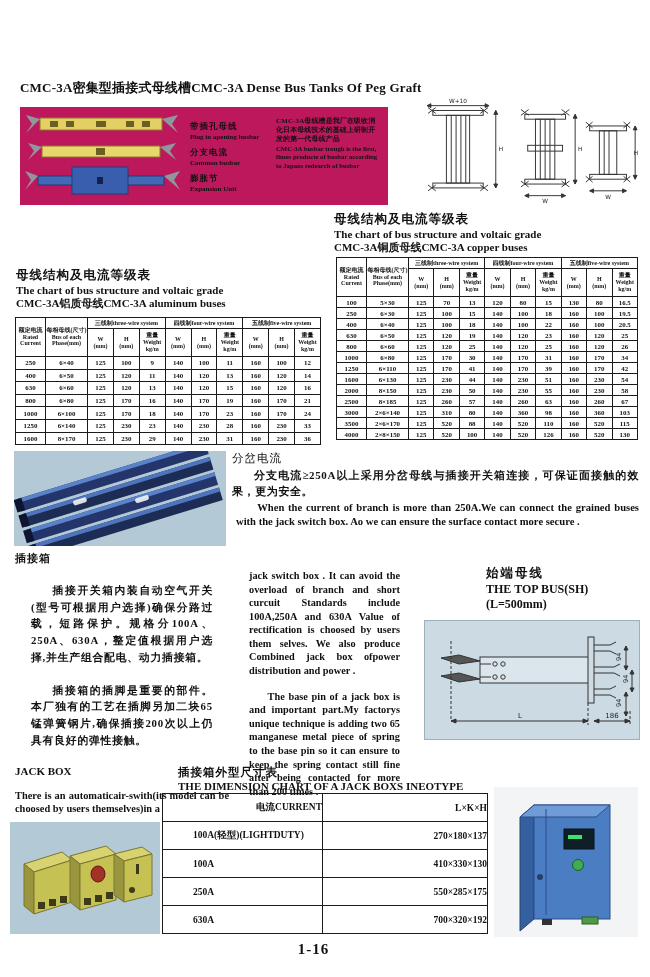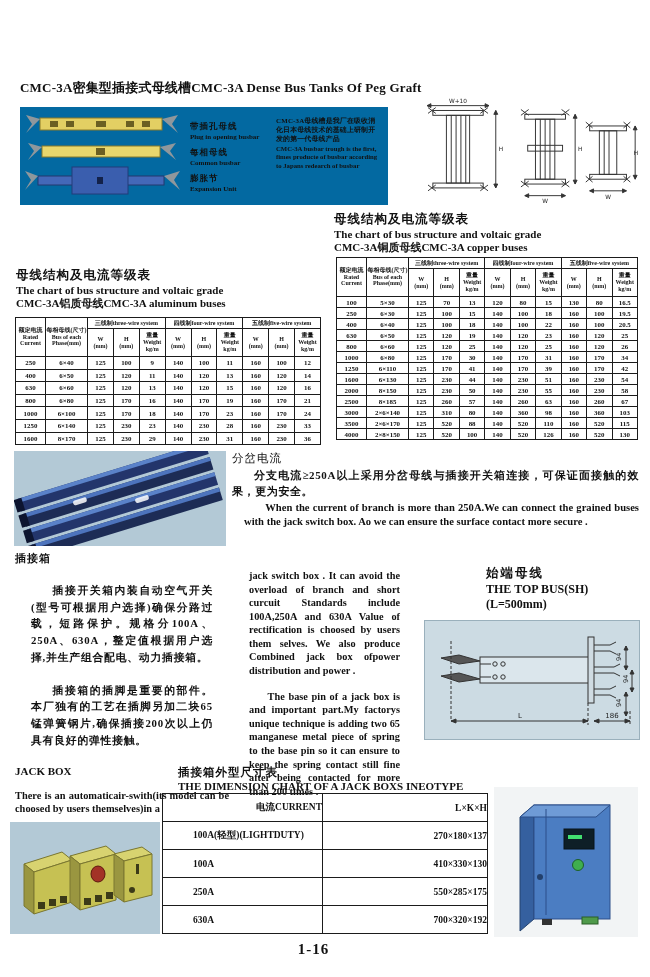--- a/index.html
+++ b/index.html
@@ -4,21 +4,21 @@
 <style>
   html,body{margin:0;padding:0;background:#e8e8e8}
   .page{position:relative;width:650px;height:977px;background:#ffffff;overflow:hidden;
         font-family:"Liberation Serif","DejaVu Serif",serif;color:#111}
   .abs{position:absolute}
   .block{display:block}
 
   .doc-title{left:20px;top:79px;font-size:13px;font-weight:bold;letter-spacing:.2px}
 
   
-  .top-photo{left:20px;top:107px;width:368px;height:98px;background:#0369a1}
+  .top-photo{left:20px;top:107px;width:368px;height:98px;background:#be185d}
   .panel-label{position:absolute;left:170px;width:84px}
   .panel-label .cn{display:block;font-size:8.5px;font-weight:bold;letter-spacing:1px}
   .panel-label .en{display:block;font-size:7px;font-weight:bold;line-height:1.15}
   .panel-note{position:absolute;left:256px;top:10px;width:106px;font-weight:bold}
   .panel-note .cn{display:block;font-size:6.9px;line-height:1.3;letter-spacing:.2px}
   .panel-note .en{display:block;font-size:6.7px;line-height:1.25;margin-top:1px}
 
   .sec-head .cn{display:block;font-size:12.5px;font-weight:bold;letter-spacing:1px}
   .sec-head .en{display:block;font-size:11px;font-weight:bold;line-height:1.2}
 
@@ -35,21 +35,21 @@
   #aluminum-table{left:15px;top:317px;width:306px}
   #copper-table tbody tr{height:11px}
   #aluminum-table tbody tr{height:12.6px}
 
   
   .branch{left:232px;top:451px;width:407px}
   .branch .t-cn{font-size:11.5px;font-weight:normal;letter-spacing:1px}
   .branch .p-cn{font-size:11px;font-weight:bold;letter-spacing:.6px;line-height:1.45;
       text-indent:2em;margin:2px 0 0 0;text-align:justify}
   .branch .t-en{font-size:11px;font-weight:bold;margin-top:2px}
-  .branch .p-en{font-size:10.6px;font-weight:bold;line-height:1.3;text-indent:2em;margin:1px 0 0 12px;text-align:justify}
+  .branch .p-en{font-size:10.6px;font-weight:bold;line-height:1.3;text-indent:2em;margin:1px 0 0 4px;text-align:justify}
 
   .bus-photo{left:14px;top:451px;width:212px;height:95px}
 
   .jackbox{left:15px;top:551px;width:214px}
   .jackbox .t-cn{font-size:11px;font-weight:bold;letter-spacing:1px}
   .jackbox .p-cn{font-size:10.8px;font-weight:bold;letter-spacing:.8px;line-height:1.55;
       text-indent:2em;margin:16px;text-align:justify}
   .jackbox .t-en{font-size:11px;font-weight:bold;margin-top:2px}
   .jackbox .p-en{font-size:10.4px;font-weight:bold;line-height:1.3;margin:12px 0 0 0;text-align:justify}
 
@@ -108,21 +108,21 @@
       <rect x="52" y="60" width="56" height="27" fill="#3a5eae" stroke="#223c7a"></rect>
       <rect x="77" y="70" width="6" height="7" fill="#13224a"></rect>
       <path d="M18 69 L5 64 L11 73 L5 83 Z" fill="#8f979c"></path>
       <path d="M144 69 L160 64 L154 73 L160 83 Z" fill="#8f979c"></path>
     </svg>
     <div class="panel-label" style="top:14px">
       <span class="cn">带插孔母线</span>
       <span class="en">Plug in opening busbar</span>
     </div>
     <div class="panel-label" style="top:40px">
-      <span class="cn">每相母线</span>
+      <span class="cn">分支电流</span>
       <span class="en">Common busbar</span>
     </div>
     <div class="panel-label" style="top:66px">
       <span class="cn">膨胀节</span>
       <span class="en">Expansion Unit</span>
     </div>
     <div class="panel-note">
       <span class="cn">CMC-3A母线槽是我厂在吸收消化日本母线技术的基础上研制开发的第一代母线产品</span>
       <span class="en">CMC-3A busbar trough is the first, fimes producte of busbar according to Japans redearch of busbar</span>
     </div>

